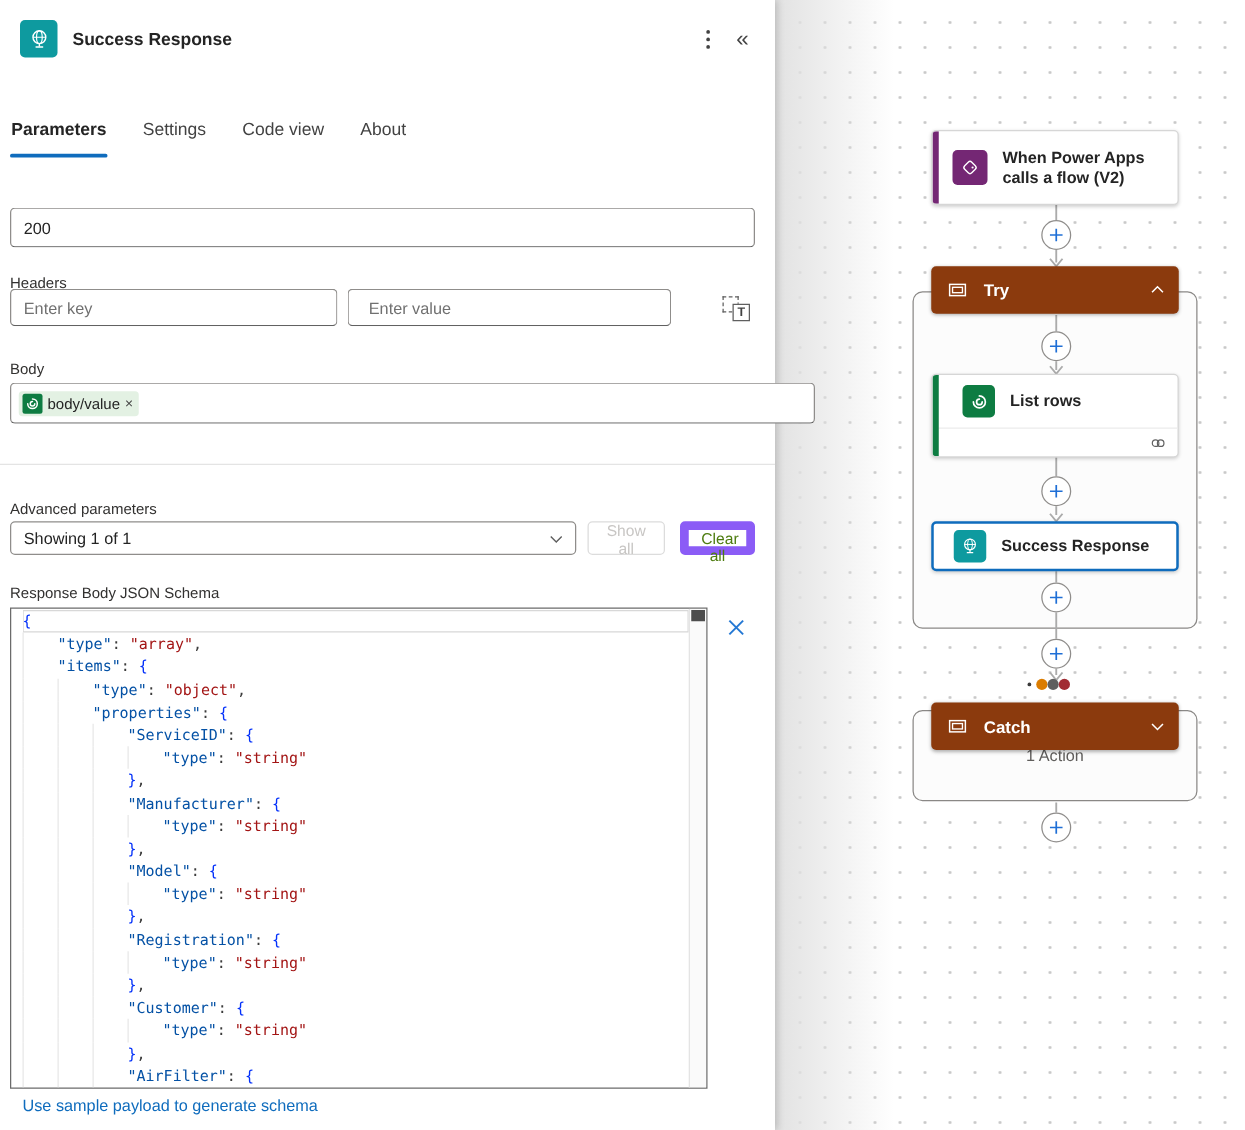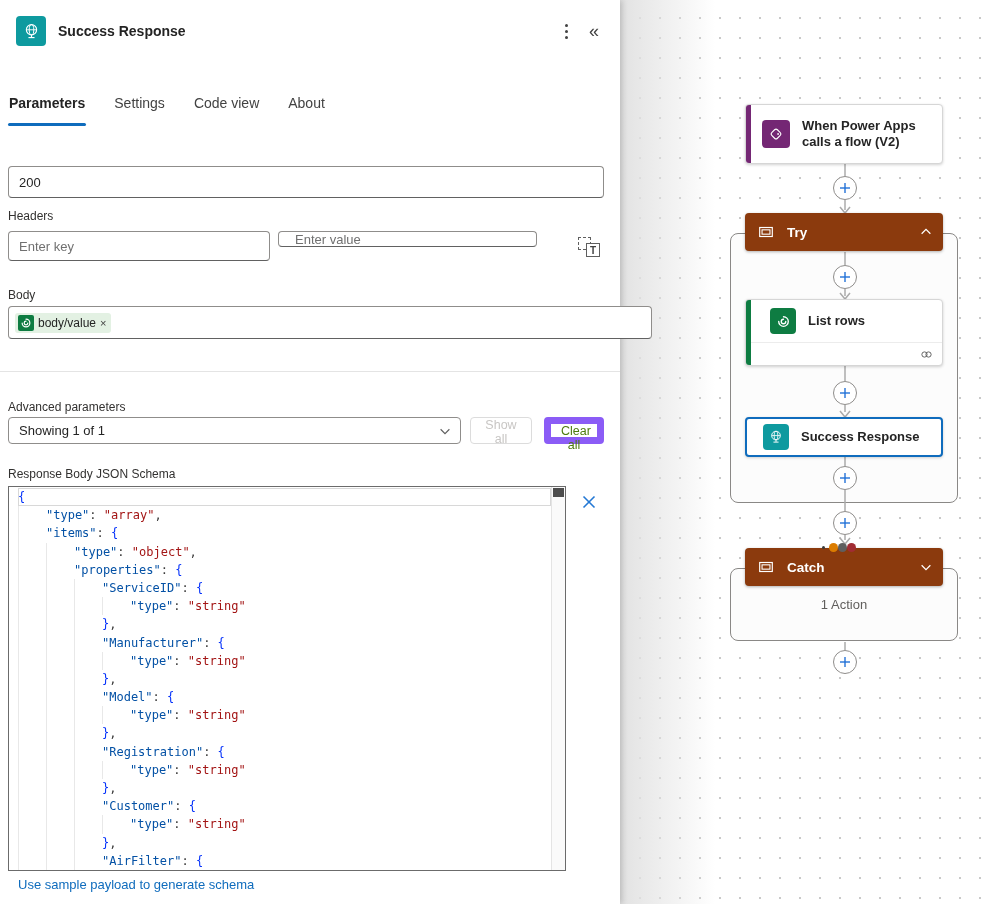--- a/index.html
+++ b/index.html
@@ -25,23 +25,23 @@
 
   .flabel { position:absolute; left:8px; font-size:12px; color:#323130; }
   .req { color:#c50f1f; margin-left:2px; }
   .tinput { position:absolute; border:1px solid #8f8d8b; border-bottom-color:#616161; border-radius:4px; background:#fff;
             font-family:inherit; font-size:13px; color:#242424; padding:0 10px; }
   .tinput::placeholder { color:#707070; }
 
   #statusLabel { top:148px;margin-top:20px; }
   #statusInput { left:8px; top:166px; width:596px; height:32px; }
 
-  #headersLabel { top:209px; }
+  #headersLabel { top:219px; }
   #hKey   { left:8px;   top:231px; width:262px; height:30px; }
-  #hValue { left:278px; top:231px; width:259px; height:16px;padding-left:16px; }
+  #hValue { left:278px; top:231px; width:259px; height:30px;padding-left:16px; }
   .tmode { position:absolute; left:578px; top:237px; width:22px; height:20px; cursor:pointer; background:none; border:none; }
   .tmode .dash { position:absolute; left:0; top:0; width:13px; height:13px; border:1px dashed #5f5f5f; }
   .tmode .solid { position:absolute; right:0; bottom:0; width:14px; height:14px; border:1px solid #5f5f5f; background:#fff;
                   font-size:10px; font-weight:700; color:#424242; display:flex; align-items:center; justify-content:center; }
 
   #bodyLabel { top:288px; }
   .body-box { position:absolute; left:8px; top:306px; width:644px; height:33px; border:1px solid #8f8d8b; border-bottom-color:#616161; border-radius:4px; background:#fff; display:flex; align-items:center; padding:0 6px; cursor:text; }
   .token-pill { display:inline-flex; align-items:center; gap:4px; background:var(--pillBg); border-radius:3px; padding:2px 5px 2px 3px; font-size:12px; color:#242424; cursor:pointer; }
   .token-pill .picon { width:16px; height:16px; border-radius:2px; background:var(--green); display:flex; align-items:center; justify-content:center; }
   .token-x { color:#424242; font-size:11px; cursor:pointer; }
@@ -74,21 +74,21 @@
   .canvas { position:absolute; left:620px; top:0; width:368px; height:904px; background:#fff;
             background-image: radial-gradient(circle, var(--canvasDot) 1px, rgba(0,0,0,0) 1.3px);
             background-size: 20px 20px; background-position: 10px 8px; }
   .fade { position:absolute; left:0; top:0; bottom:0; width:95px; background:linear-gradient(to right, #e2e2e2, rgba(255,255,255,0)); pointer-events:none; }
   .wires { position:absolute; left:0; top:0; z-index:2; }
   .scope-body { position:absolute; border:1px solid #8a8886; border-radius:8px; background:#fcfcfc; z-index:1; }
   #tryBody   { left:110px; top:233px; width:228px; height:270px; }
   #catchBody { left:110px; top:568px; width:228px; height:73px; }
   .scope-head { position:absolute; left:125px; width:198px; height:38px; background:var(--scope); border-radius:4px; z-index:3;
                 display:flex; align-items:center; padding:0 10px 0 12px; cursor:pointer; box-shadow:0 1px 3px rgba(0,0,0,.3); }
-  #tryHead { top:213px; } #catchHead { top:548px; }
+  #tryHead { top:213px; } #catchHead { top:562px; }
   .scope-title { color:#fff; font-size:13.5px; font-weight:700; margin-left:12px; flex:1; }
   .node { position:absolute; left:125px; width:198px; background:#fff; border:1px solid #d6d6d6; border-radius:4px; z-index:3;
           box-shadow:0 1px 3px rgba(0,0,0,.18); cursor:pointer; overflow:hidden; }
   .node .stripe { position:absolute; left:0; top:0; bottom:0; width:5px; }
   .node-row { display:flex; align-items:center; gap:12px; padding:0 10px 0 16px; }
   .node-title { font-size:13px; font-weight:700; color:#242424; line-height:16px; }
   .nicon { border-radius:4px; display:flex; align-items:center; justify-content:center; flex:0 0 auto; }
   #triggerNode { top:104px; height:60px; } #triggerNode .node-row { height:58px; }
   #listRowsNode { top:299px; height:67px; }
   #listRowsNode .main { height:42px;padding-left:24px; }

